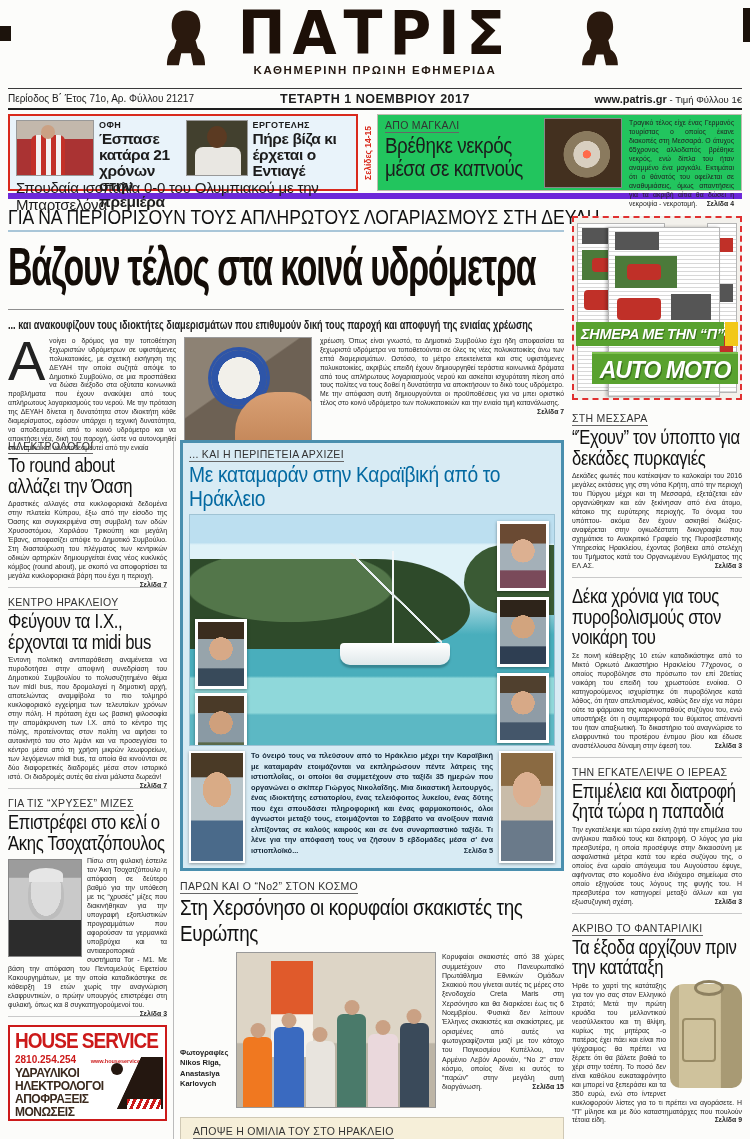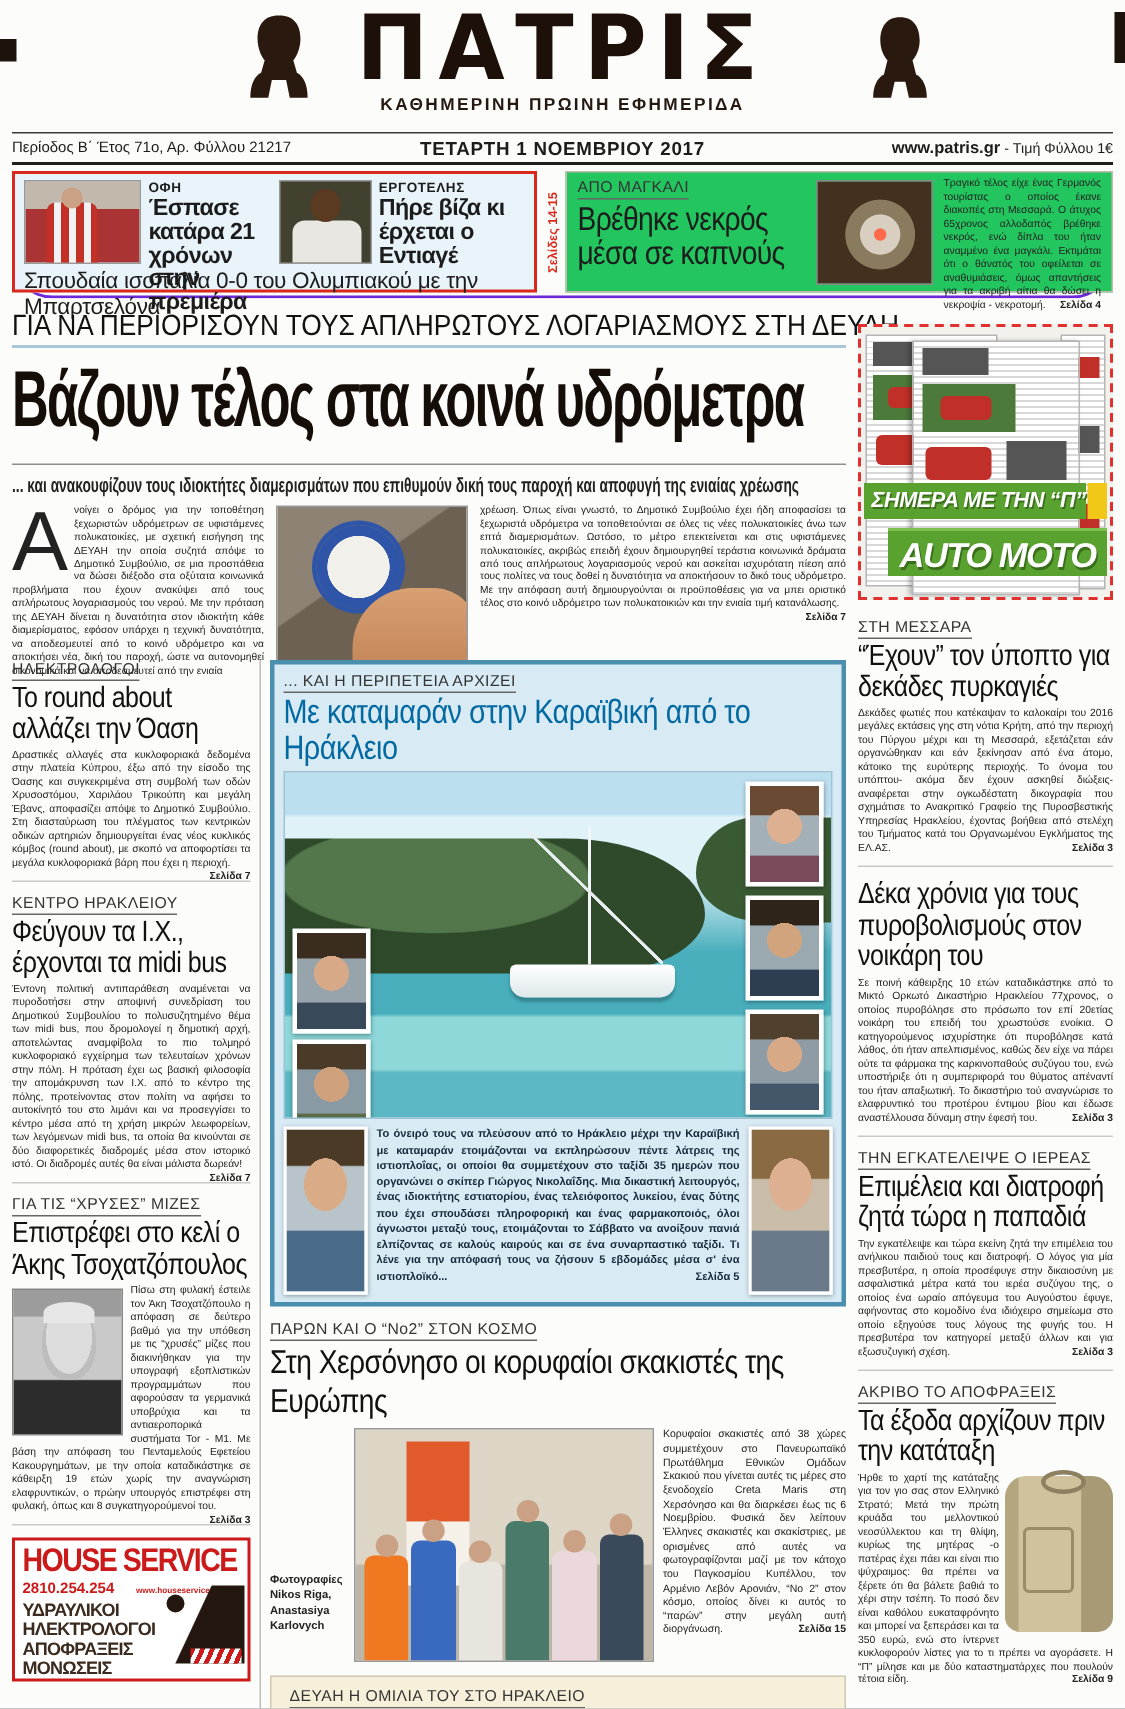--- a/index.html
+++ b/index.html
@@ -18,21 +18,21 @@
 .engr.left{left:162px;}
 .engr.right{right:126px;}
 .info-bar{position:absolute;top:88px;left:8px;width:734px;height:22px;border-top:1px solid #3a3a3a;
   border-bottom:2.5px solid #1e1e1e;display:flex;align-items:center;font-size:10px;}
 .ib-issue{width:235px;}
 .ib-date{flex:1;text-align:center;font-weight:700;font-size:12.5px;letter-spacing:.5px;}
 .ib-site{width:235px;text-align:right;font-size:9.5px;}
 .ib-site b{font-size:11px;}
 
 .top-strip{position:absolute;top:114px;left:8px;width:734px;height:85px;display:flex;gap:3px;
-  border-bottom:2px solid #6d28d9;padding-bottom:2px;border-radius:27px;}
+  border-bottom:6px solid #6d28d9;padding-bottom:2px;}
 .sports-box{width:350px;border:2.5px solid #d9291c;background:#e9f3fa;padding:4px 6px 2px;}
 .sp-row{display:flex;gap:5px;height:56px;}
 .sp-unit{display:flex;gap:5px;flex:1;}
 .sp-ph{width:78px;height:56px;flex:none;border:1px solid #999;position:relative;overflow:hidden;}
 .sp-ph1{background:linear-gradient(180deg,#c3b8ac 0 34%,#a33 34% 100%);}
 .sp-ph1::before{content:"";position:absolute;left:14px;top:14px;width:34px;height:42px;
   background:repeating-linear-gradient(90deg,#c23028 0 5px,#f2f2f2 5px 10px);border-radius:6px 6px 0 0;}
 .sp-ph1::after{content:"";position:absolute;left:24px;top:4px;width:14px;height:14px;border-radius:50%;background:#caa184;}
 .sp-ph2{background:#42402e;width:62px;}
 .sp-ph2::before{content:"";position:absolute;left:8px;top:26px;width:46px;height:30px;background:#e9e7e2;border-radius:8px 8px 0 0;}
@@ -294,21 +294,21 @@
       <div class="st-head">
           <span class="squeeze">Επιμέλεια και διατροφή ζητά τώρα η παπαδιά</span>
         </div>
       <p class="st-body">
         <span>Την εγκατέλειψε και τώρα εκείνη ζητά την επιμέλεια του ανήλικου παιδιού τους και διατροφή. Ο λόγος για μία πρεσβυτέρα, η οποία προσέφυγε στην δικαιοσύνη με ασφαλιστικά μέτρα κατά του ιερέα συζύγου της, ο οποίος ένα ωραίο απόγευμα του Αυγούστου έφυγε, αφήνοντας στο κομοδίνο ένα ιδιόχειρο σημείωμα στο οποίο εξηγούσε τους λόγους της φυγής του. Η πρεσβυτέρα τον κατηγορεί μεταξύ άλλων και για εξωσυζυγική σχέση.</span>
         <b class="pg">Σελίδα 3</b>
       </p>
     </div>
 
     <div class="story">
-      <div class="kick"><span>ΑΚΡΙΒΟ ΤΟ ΑΠΟΦΡΑΞΕΙΣ</span></div>
+      <div class="kick"><span>ΑΚΡΙΒΟ ΤΟ ΦΑΝΤΑΡΙΛΙΚΙ</span></div>
       <div class="st-head">
           <span class="squeeze">Τα έξοδα αρχίζουν πριν την κατάταξη</span>
         </div>
       <p class="st-body">
         <span class="bag"></span>
         <span>Ήρθε το χαρτί της κατάταξης για τον γιο σας στον Ελληνικό Στρατό; Μετά την πρώτη κρυάδα του μελλοντικού νεοσύλλεκτου και τη θλίψη, κυρίως της μητέρας -ο πατέρας έχει πάει και είναι πιο ψύχραιμος: θα πρέπει να ξέρετε ότι θα βάλετε βαθιά το χέρι στην τσέπη. Το ποσό δεν είναι καθόλου ευκαταφρόνητο και μπορεί να ξεπεράσει και τα 350 ευρώ, ενώ στο ίντερνετ κυκλοφορούν λίστες για το τι πρέπει να αγοράσετε. Η “Π” μίλησε και με δύο καταστηματάρχες που πουλούν τέτοια είδη.</span>
         <b class="pg">Σελίδα 9</b>
       </p>
     </div>
   </aside>
@@ -418,17 +418,17 @@
           </div>
         </div>
         <p class="ch-txt">
           <span>Κορυφαίοι σκακιστές από 38 χώρες συμμετέχουν στο Πανευρωπαϊκό Πρωτάθλημα Εθνικών Ομάδων Σκακιού που γίνεται αυτές τις μέρες στο ξενοδοχείο Creta Maris στη Χερσόνησο και θα διαρκέσει έως τις 6 Νοεμβρίου. Φυσικά δεν λείπουν Έλληνες σκακιστές και σκακίστριες, με ορισμένες από αυτές να φωτογραφίζονται μαζί με τον κάτοχο του Παγκοσμίου Κυπέλλου, τον Αρμένιο Λεβόν Αρονιάν, “Νο 2” στον κόσμο, οποίος δίνει κι αυτός το “παρών” στην μεγάλη αυτή διοργάνωση.</span>
           <b class="pg">Σελίδα 15</b>
         </p>
       </div>
     </div>
 
     <div class="tonight">
-      <div class="kick"><span>ΔΕΥΑΗ Η ΟΜΙΛΙΑ ΤΟΥ ΣΤΟ ΗΡΑΚΛΕΙΟ</span></div>
+      <div class="kick"><span>ΑΠΟΨΕ Η ΟΜΙΛΙΑ ΤΟΥ ΣΤΟ ΗΡΑΚΛΕΙΟ</span></div>
 
     </div>
   </section>
 </div>
 
 </body></html>

